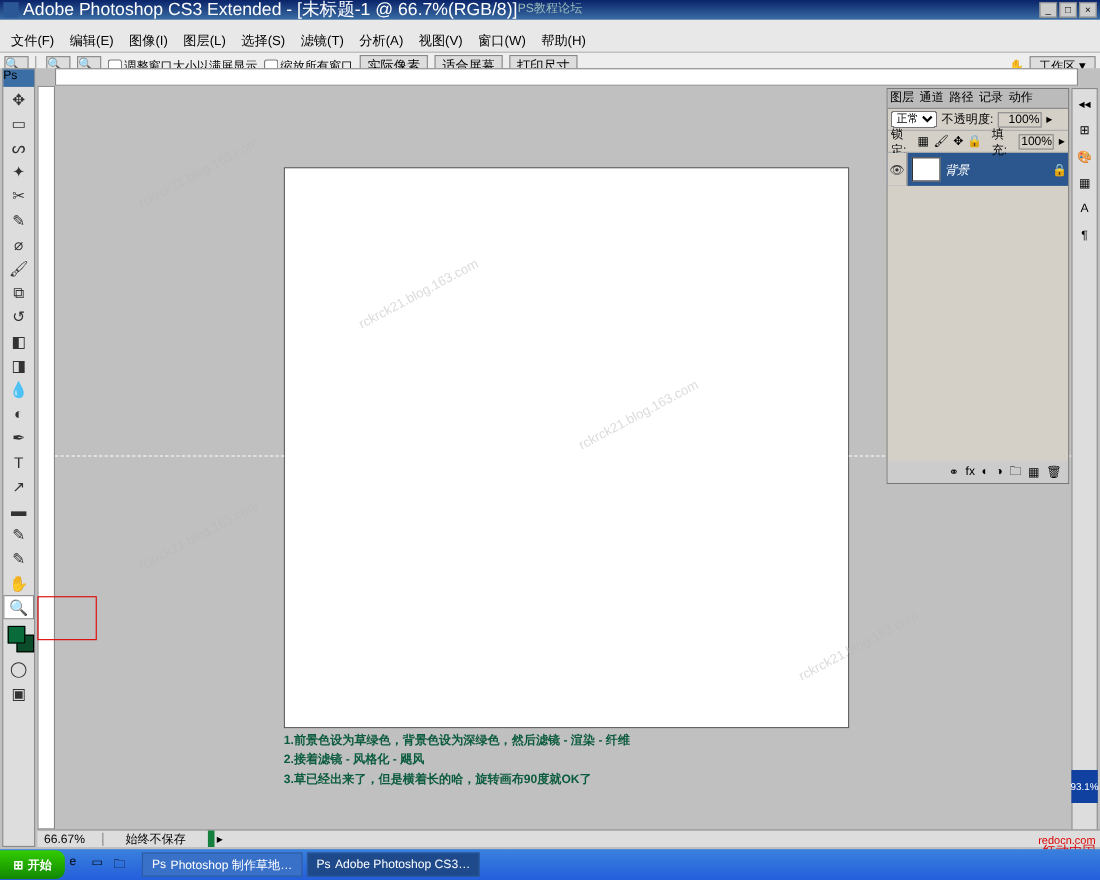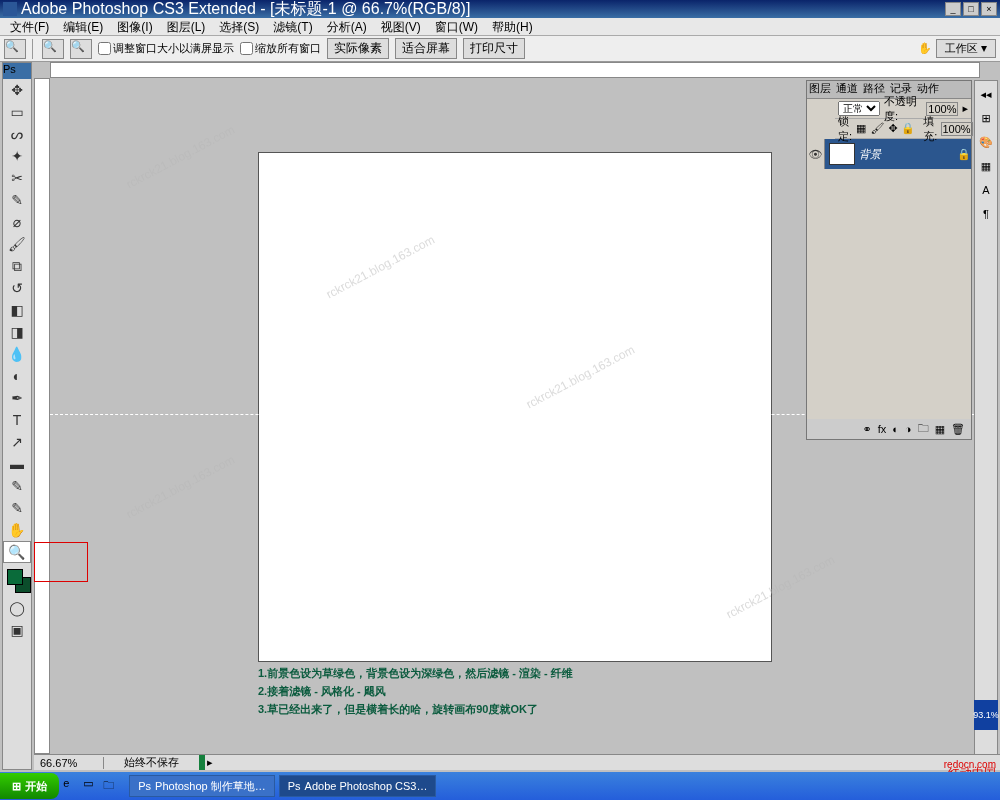--- a/index.html
+++ b/index.html
@@ -2,21 +2,21 @@
 <html><head>
 <meta charset="utf-8">
 <style>
 * { margin: 0; padding: 0; box-sizing: border-box; font-family: "Microsoft YaHei", SimSun, Arial, sans-serif; font-size: 11px; user-select: none; }
 body { width: 1000px; height: 800px; overflow: hidden; background: #c0c0c0; position: relative; }
 .titlebar { height: 18px; background: linear-gradient(#0a246a,#3a6ea5); color: #fff; display: flex; align-items: center; padding: 0 3px; }
 .titlebar .icon { width: 14px; height: 14px; background: #2b5797; margin-right: 4px; display: inline-block; }
 .titlebar .title { flex: 1; font-size: 16px; }
 .titlebar .winbtns { display: flex; gap: 2px; }
 .titlebar .winbtns span { width: 16px; height: 14px; background: #ccc; border: 1px solid #888; text-align: center; line-height: 12px; font-size: 9px; color:#000; }
-.menubar { height: 18px; background: #e8e8e8; display: flex; align-items: flex-start; padding: 0 4px; gap: 2px; border-bottom: 1px solid #aaa; }
+.menubar { height: 30px; background: #e8e8e8; display: flex; align-items: flex-end; padding: 0 4px; gap: 2px; border-bottom: 1px solid #aaa; }
 .menubar .m { padding: 1px 6px; font-size: 12px; cursor: default; }
 .overlay-title { position:absolute; top:0; left:0; right:0; text-align:center; color:#9bb; font-size:16px; pointer-events:none; }
 .optionsbar { height: 26px; background: #eee; border-bottom: 1px solid #999; display: flex; align-items: center; padding: 0 4px; gap: 6px; }
 .optionsbar .ico { width: 22px; height: 20px; border: 1px solid #888; background:#ddd; display:inline-block; }
 .optionsbar label { font-size: 12px; display:flex; align-items:center; gap:2px;}
 .optionsbar .btn { border:1px solid #888; background:#ddd; padding:1px 6px; font-size:12px; }
 .workspace-sel { margin-left:auto; display:flex; align-items:center; gap:4px; }
 .workspace-sel .btn { border:1px solid #888; background:#ddd; padding:1px 8px; }
 .main { position:absolute; top:62px; bottom:30px; left:0; right:0; background:#c0c0c0; }
 .toolbox { position:absolute; left:2px; top:0; width:30px; bottom:0; background:#ddd; border:1px solid #888; }
@@ -25,25 +25,25 @@
 .toolbox .tool.sel { background:#fff; border:1px solid #888; }
 .colorswatch { position:relative; height:30px; margin-top:4px; }
 .colorswatch .fg { position:absolute; left:4px; top:2px; width:16px; height:16px; background:#0a6b3a; border:1px solid #000; z-index:2;}
 .colorswatch .bg { position:absolute; left:12px; top:10px; width:16px; height:16px; background:#0b4d2b; border:1px solid #000; }
 .hruler { position:absolute; left:50px; right:20px; top:0; height:16px; background:#fff; border:1px solid #888; }
 .vruler { position:absolute; left:34px; top:16px; bottom:16px; width:16px; background:#fff; border:1px solid #888; }
 .docarea { position:absolute; left:50px; top:16px; right:20px; bottom:16px; background:#c0c0c0; overflow:hidden;}
 .canvas { position:absolute; left:208px; top:74px; width:514px; height:510px; background:#fff; border:1px solid #555; }
 .guideline { position:absolute; left:0; right:0; top:336px; border-top:1px dashed #fff; }
 .statusbar { position:absolute; left:34px; right:0; bottom:0; height:16px; background:#ddd; border-top:1px solid #888; display:flex; align-items:center; }
-.statusbar .zoom { width:70px; padding-left:6px; border-right:1px solid #888;}
+.statusbar .zoom { width:60px; padding-left:6px; border-right:1px solid #888;}
 .statusbar .doc { padding:0 20px; border-right:6px solid #15803d;}
 .panels { position:absolute; right:28px; top:18px; width:166px; background:#d4d0c8; border:1px solid #777; }
 .panels .tabs { height:18px; background:#bbb; display:flex; align-items:flex-start; font-size:10px; padding:0 2px; gap:5px; border-bottom:1px solid #888;}
-.panels .row { height:20px; display:flex; align-items:center; gap:4px; padding:0 3px; font-size:10px; border-bottom:1px solid #aaa;margin-left:28px;}
+.panels .row { height:20px; display:flex; align-items:center; gap:4px; padding:0 3px; font-size:10px; border-bottom:1px solid #aaa;}
 .panels select { font-size:10px; }
 .panels .ipt { width:40px; border:1px solid #888; text-align:right; padding-right:1px;}
 .layerlist { height:280px; background:#d4d0c8; }
 .layerrow { height:30px; background:#2b568e; color:#fff; display:flex; align-items:center; }
 .layerrow .eye { width:18px; height:30px; background:#d4d0c8; display:flex; align-items:center; justify-content:center; color:#333; border-right:1px solid #888;}
 .layerrow .thumb { width:26px; height:22px; background:#fff; margin:0 4px; border:1px solid #333; }
 .layerrow .name { font-size:11px; font-style:italic; flex:1;}
 .layerrow .lock { width:14px; color:#fff; }
 .panelbtm { height:20px; background:#ccc; display:flex; align-items:center; justify-content:flex-end; gap:6px; padding:0 6px; font-size:11px;}
 .rightdock { position:absolute; right:2px; top:18px; bottom:0; width:24px; background:#ddd; border:1px solid #888; }
@@ -81,20 +81,21 @@
   <span class="m">图层(L)</span>
   <span class="m">选择(S)</span>
   <span class="m">滤镜(T)</span>
   <span class="m">分析(A)</span>
   <span class="m">视图(V)</span>
   <span class="m">窗口(W)</span>
   <span class="m">帮助(H)</span>
 </div>
 
 <div class="overlay-title">
+  <div>PS教程论坛</div>
 </div>
 
 <div class="optionsbar">
   <span class="ico">🔍</span>
   <span style="width:4px;border-left:1px solid #999;height:20px;"></span>
   <span class="ico">🔍</span>
   <span class="ico">🔍</span>
   <label>
       <input type="checkbox" style="">
       <span>调整窗口大小以满屏显示</span>

